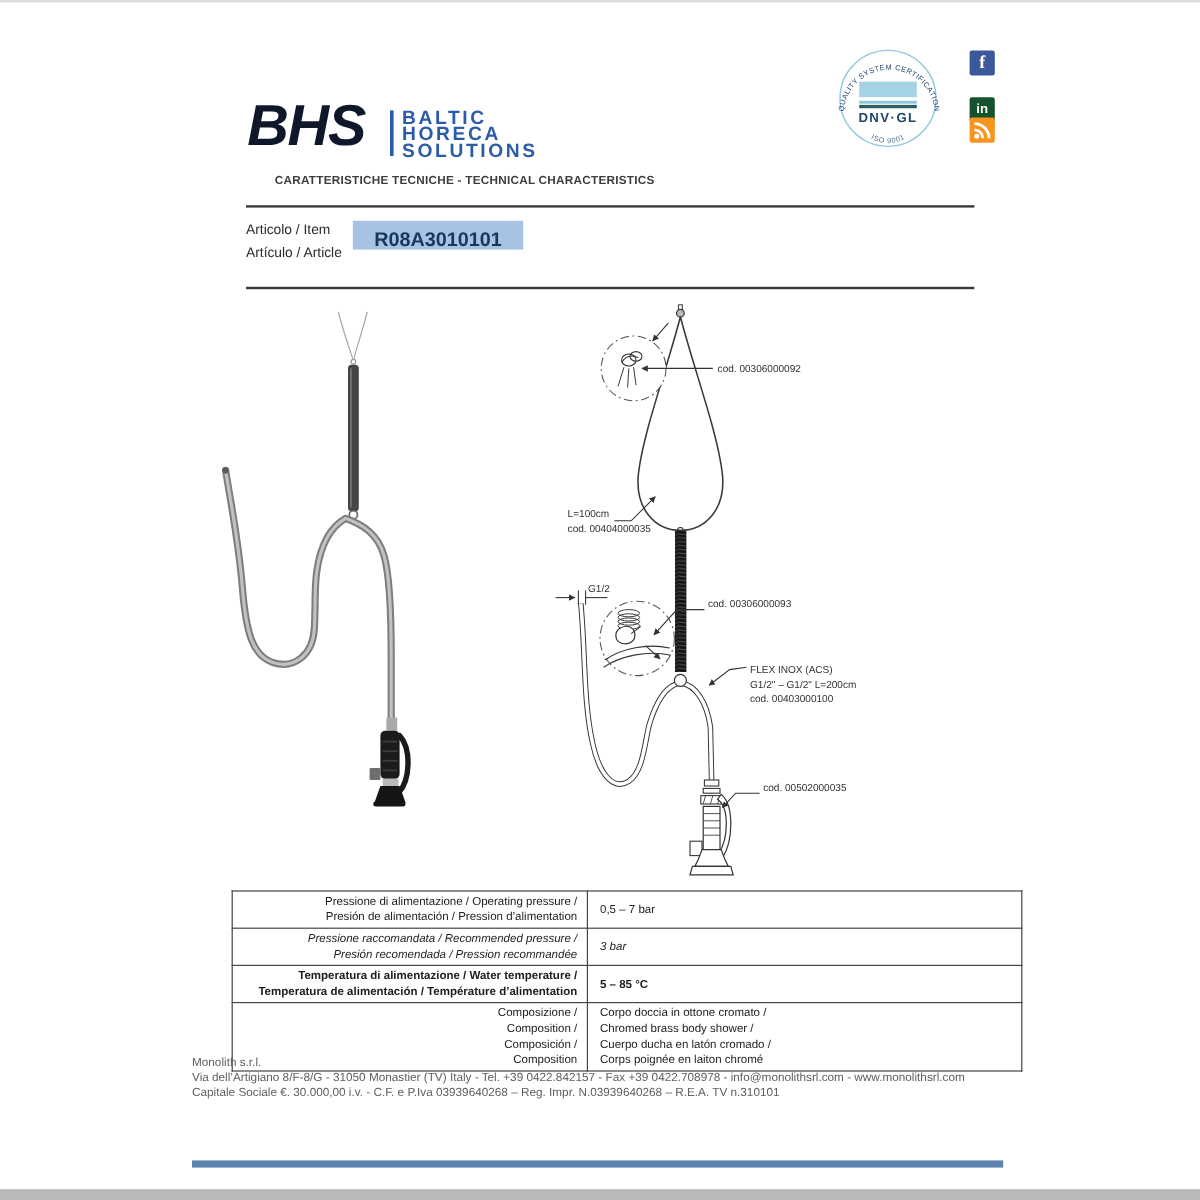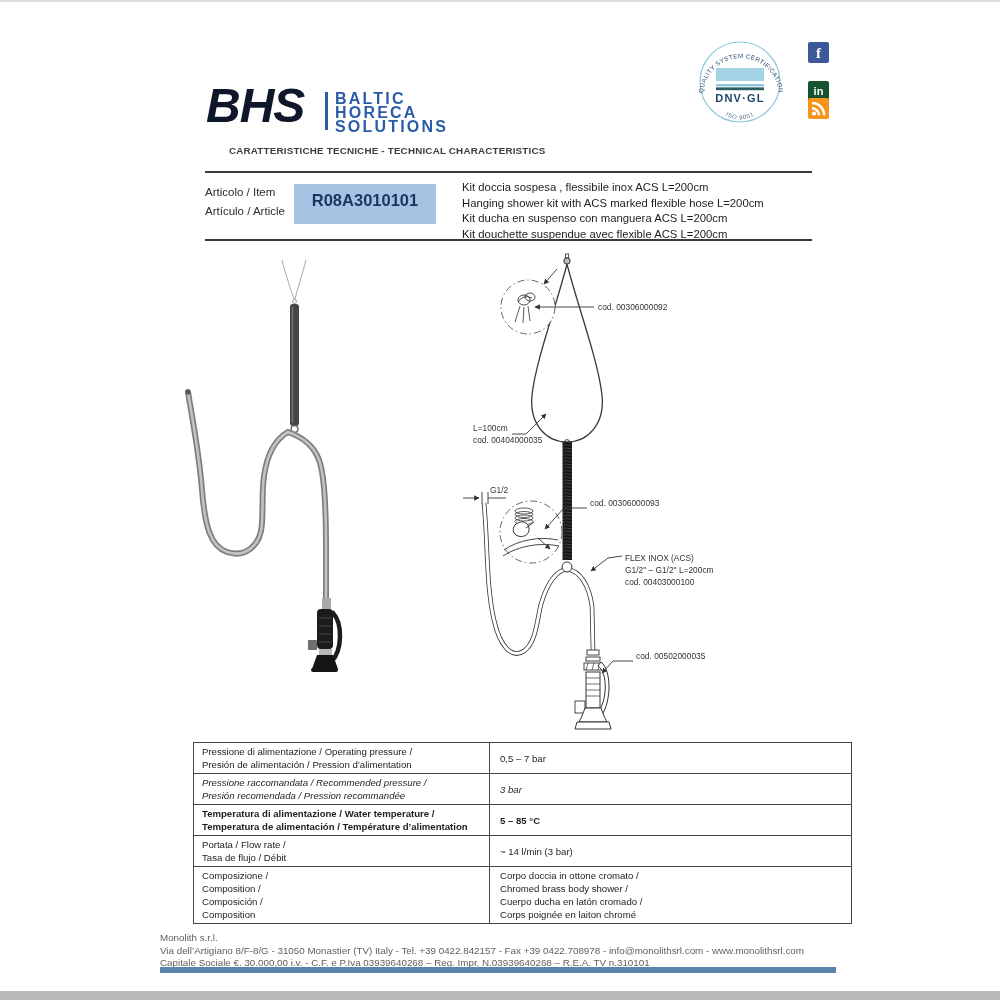--- a/index.html
+++ b/index.html
@@ -25,37 +25,37 @@
   .icon-rss{top:98px;background:#f7941e;}
 
   
   .sec-titles{left:205px;top:144px;font-size:9.8px;font-weight:bold;color:#3d3d3d;
               line-height:13.5px;letter-spacing:0.2px;margin-left:24px;}
   .rule{left:205px;width:607px;height:2px;background:#3a3a3a;}
   .rule1{top:171px;} .rule2{top:239px;}
 
   
   .article-labels{left:205px;top:183px;font-size:11.5px;color:#2b2b2b;line-height:18.5px;}
-  .code-box{left:294px;top:184px;width:142px;height:40px;background:#a6c3e4;
+  .code-box{left:294px;top:184px;width:142px;height:24px;background:#a6c3e4;
             text-align:center;line-height:32px;font-size:16.5px;font-weight:bold;color:#17375e;}
   .descs{left:462px;top:180px;font-size:11.3px;color:#1d1d1d;line-height:15.7px;}
 
   
   .draw-left{left:180px;top:252px;}
   .draw-right{left:460px;top:252px;}
   .anno{font-family:"Liberation Sans",sans-serif;font-size:8.4px;fill:#333;}
 
   
   .specs{left:193px;top:742px;width:622px;border-collapse:collapse;table-layout:fixed;}
   .specs td{border:1px solid #454545;vertical-align:middle;padding:2px 8px;
             font-size:9.6px;color:#1d1d1d;line-height:13px;}
-  .specs .c1{width:279px;} .specs .c2{width:343px;padding-left:10px;}
-
-  
-  .footer-text{left:160px;top:932px;font-size:9.8px;color:#5f5f5f;line-height:12.6px;}
+  .specs .c1{width:279px;text-align:right;} .specs .c2{width:343px;padding-left:10px;}
+
+  
+  .footer-text{left:160px;top:880px;font-size:9.8px;color:#5f5f5f;line-height:12.6px;}
   .footer-bar{left:160px;top:967px;width:676px;height:6px;background:#5b83ad;}
 </style>
 </head>
 <body>
 
 <div class="page">
   <div class="abs edge-top"></div>
 
   <div class="abs bhs-logo">BHS</div>
   <div class="abs brand-divider"></div>
@@ -94,26 +94,20 @@
   <div class="abs sec-titles">
     <div>CARATTERISTICHE TECNICHE - TECHNICAL CHARACTERISTICS</div>
   </div>
   <div class="abs rule rule1"></div>
 
   <div class="abs article-labels">
     <div>Articolo / Item</div>
     <div>Artículo / Article</div>
   </div>
   <div class="abs code-box">R08A3010101</div>
-  <div class="abs descs">
-    <div>Kit doccia sospesa , flessibile inox ACS L=200cm</div>
-    <div>Hanging shower kit with ACS marked flexible hose L=200cm</div>
-    <div>Kit ducha en suspenso con manguera ACS L=200cm</div>
-    <div>Kit douchette suspendue avec flexible ACS L=200cm</div>
-  </div>
   <div class="abs rule rule2"></div>
 
   <svg class="abs draw-left" width="280" height="490" viewBox="0 0 280 490">
     <g>
       <path d="M102,8 C106,24 111,38 114,47" fill="none" stroke="#a8a8a8" stroke-width="1"></path>
       <path d="M126,8 C122,24 117,38 115,47" fill="none" stroke="#a8a8a8" stroke-width="1"></path>
       <circle cx="114.5" cy="49.5" r="2" fill="none" stroke="#999" stroke-width="1"></circle>
     </g>
     <g>
       <rect x="110" y="52" width="9" height="122" rx="3" fill="#454545"></rect>
@@ -258,29 +252,20 @@
     </tr>
     <tr style="height:30px;font-weight:bold;">
       <td class="c1">
             <div>Temperatura di alimentazione / Water temperature /</div>
                      <div>Temperatura de alimentación / Température d’alimentation</div>
           </td>
       <td class="c2">
             <div>5 – 85 °C</div>
           </td>
     </tr>
-    <tr style="height:30px;">
-      <td class="c1">
-            <div>Portata / Flow rate /</div>
-                     <div>Tasa de flujo / Débit</div>
-          </td>
-      <td class="c2">
-            <div>~ 14 l/min (3 bar)</div>
-          </td>
-    </tr>
     <tr style="height:56px;">
       <td class="c1">
             <div>Composizione /</div>
                      <div>Composition /</div>
                      <div>Composición /</div>
                      <div>Composition</div>
           </td>
       <td class="c2">
             <div>Corpo doccia in ottone cromato /</div>
                      <div>Chromed brass body shower /</div>

